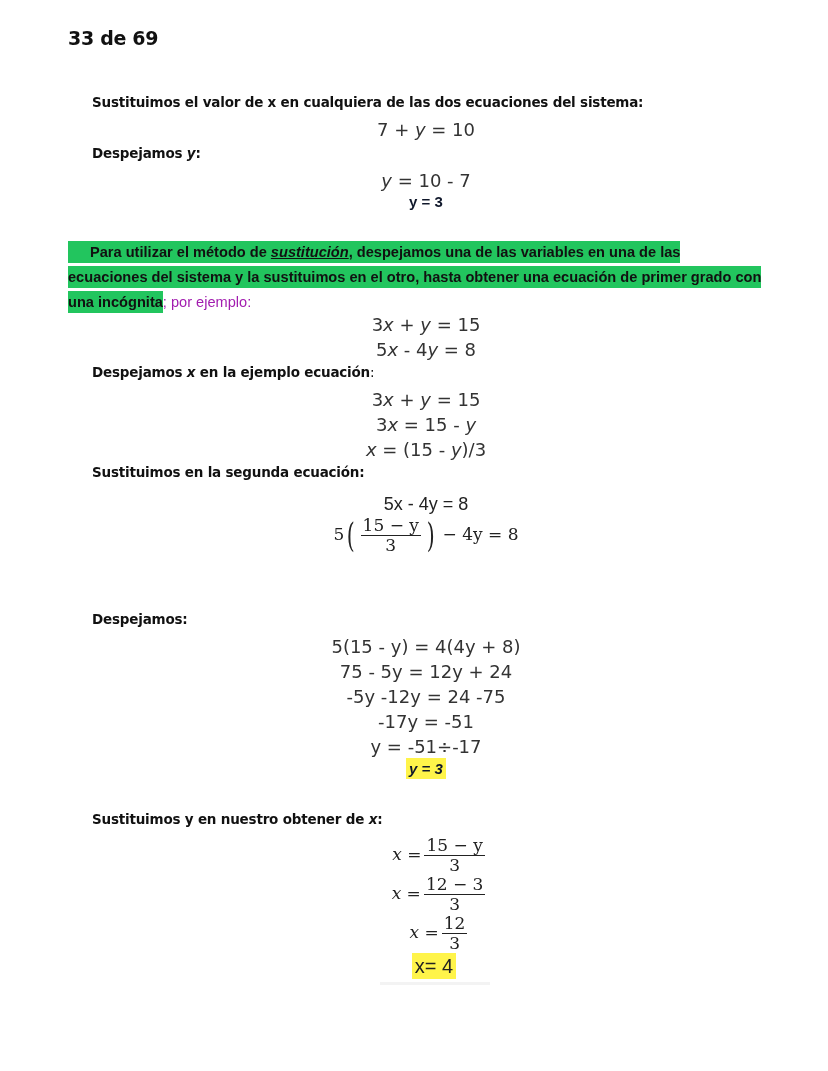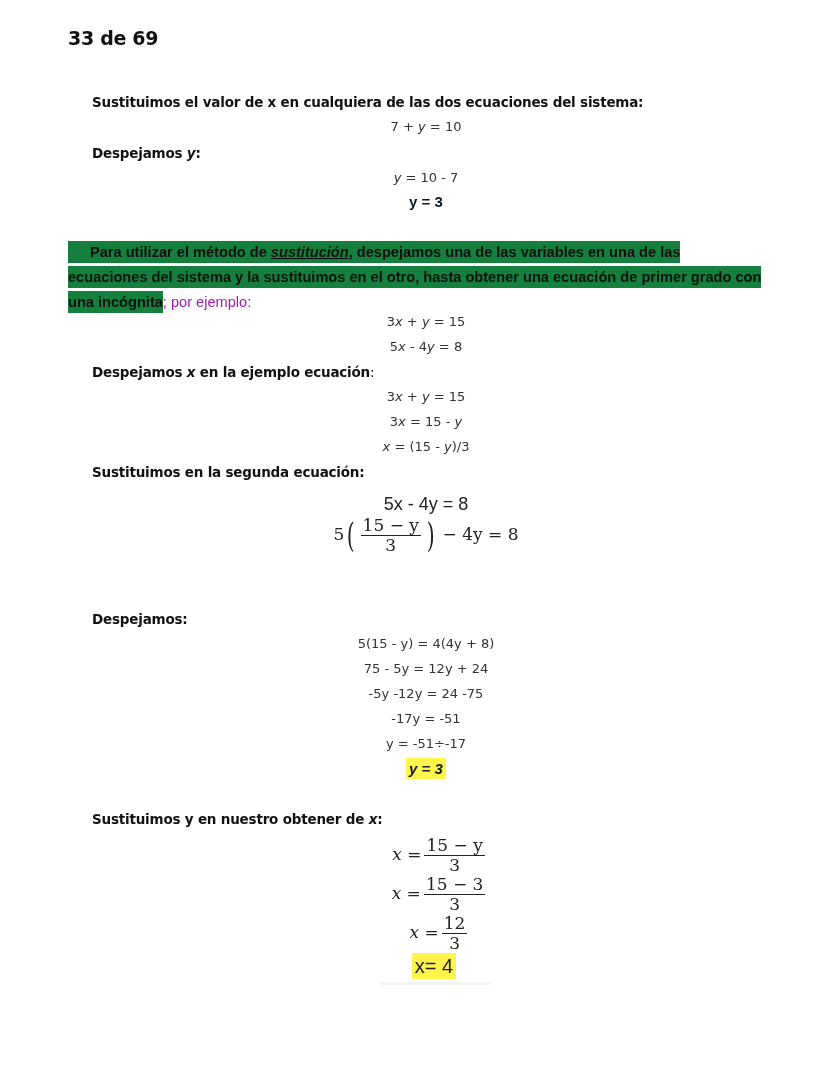--- a/index.html
+++ b/index.html
@@ -5,29 +5,29 @@
     html, body { margin: 0; padding: 0; background: #ffffff; }
     body {
       width: 828px; height: 1071px; position: relative; overflow: hidden;
       font-family: "Liberation Sans", sans-serif; color: #1a1a1a;
     }
     .abs { position: absolute; }
     .page-num { left: 68px; top: 27px; font-size: 19px; font-weight: bold; color: #111; font-family: "DejaVu Sans", sans-serif; letter-spacing: -0.3px; }
     .label { font-family: "DejaVu Sans", sans-serif; font-weight: bold; font-size: 13.5px; color: #111; left: 92px; letter-spacing: -0.2px; white-space: nowrap; }
     .label em { font-style: italic; }
     .label .normal { font-weight: normal; }
-    .eq { font-family: "DejaVu Sans", sans-serif; font-size: 13px; color: #333; white-space: nowrap; text-align: center; width: 300px; left: 276px; }
+    .eq { font-family: "DejaVu Sans", sans-serif; font-size: 18px; color: #333; white-space: nowrap; text-align: center; width: 300px; left: 276px; }
     .eq i { font-style: italic; }
     .eq.bold { font-weight: bold; color: #0f172a; font-family: "Liberation Sans", sans-serif; font-size: 15px; }
     .hl-yellow { background: #fff44a; padding: 2px 3px; }
     .eq-big { font-family: "Liberation Sans", sans-serif; font-size: 18px; color: #222; text-align: center; width: 300px; left: 276px; white-space: nowrap; }
     .para {
       left: 68px; top: 240px; width: 694px; font-family: "Liberation Sans", sans-serif; font-size: 14.6px; line-height: 25px; color: #111;
     }
-    .para .hl { background: #15803d; font-weight: bold; box-decoration-break: clone; -webkit-box-decoration-break: clone; padding: 3px 0; }
+    .para .hl { background: #22c55e; font-weight: bold; box-decoration-break: clone; -webkit-box-decoration-break: clone; padding: 3px 0; }
     .para .hl u { font-style: italic; }
     .para .rest { font-weight: normal; color: #a21caf; }
     .para .indent { display: inline-block; width: 22px; }
     .frac { display: inline-flex; flex-direction: column; align-items: center; vertical-align: middle; margin: 0 3px; }
     .frac .num { padding: 0 2px; border-bottom: 1.3px solid #222; line-height: 1.1; }
     .frac .den { line-height: 1.1; }
     .math { font-family: "DejaVu Serif", serif; font-size: 17px; color: #222; }
     .math i { font-style: italic; }
     .paren { font-size: 34px; font-weight: 200; vertical-align: middle; display: inline-block; transform: scaleX(0.6); line-height: 1; }
     .fadeline { left: 380px; top: 982px; width: 110px; height: 3px; background: #f3f3f3; }
@@ -98,21 +98,21 @@
   <span>Sustituimos y en nuestro obtener de </span><em>x</em><span>:</span>
 </div>
 <div class="abs eq-big math" style="top:836px; left:290px;">
   <i>x =</i><span class="frac">
       <span class="num">15 − y</span>
       <span class="den">3</span>
     </span>
 </div>
 <div class="abs eq-big math" style="top:875px; left:290px;">
   <i>x =</i><span class="frac">
-      <span class="num">15 − 3</span>
+      <span class="num">12 − 3</span>
       <span class="den">3</span>
     </span>
 </div>
 <div class="abs eq-big math" style="top:914px; left:290px;">
   <i>x =</i><span class="frac">
       <span class="num">12</span>
       <span class="den">3</span>
     </span>
 </div>
 <div class="abs eq-big" style="top:955px; left:284px; font-size:20px;">

